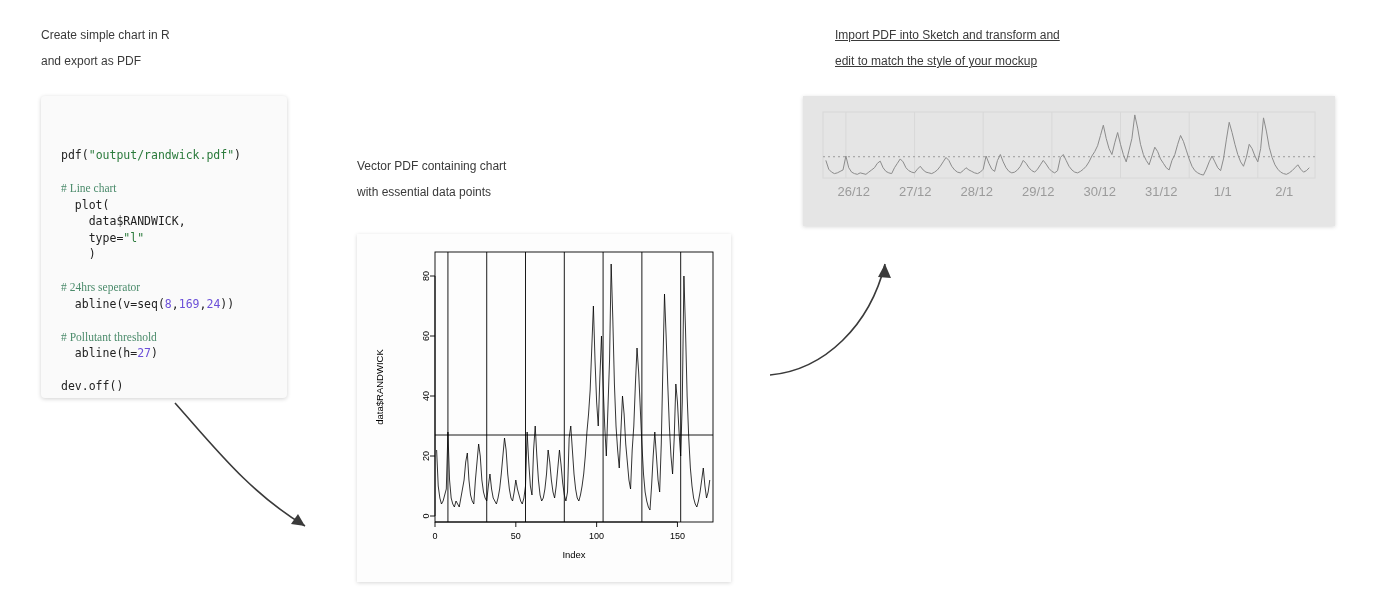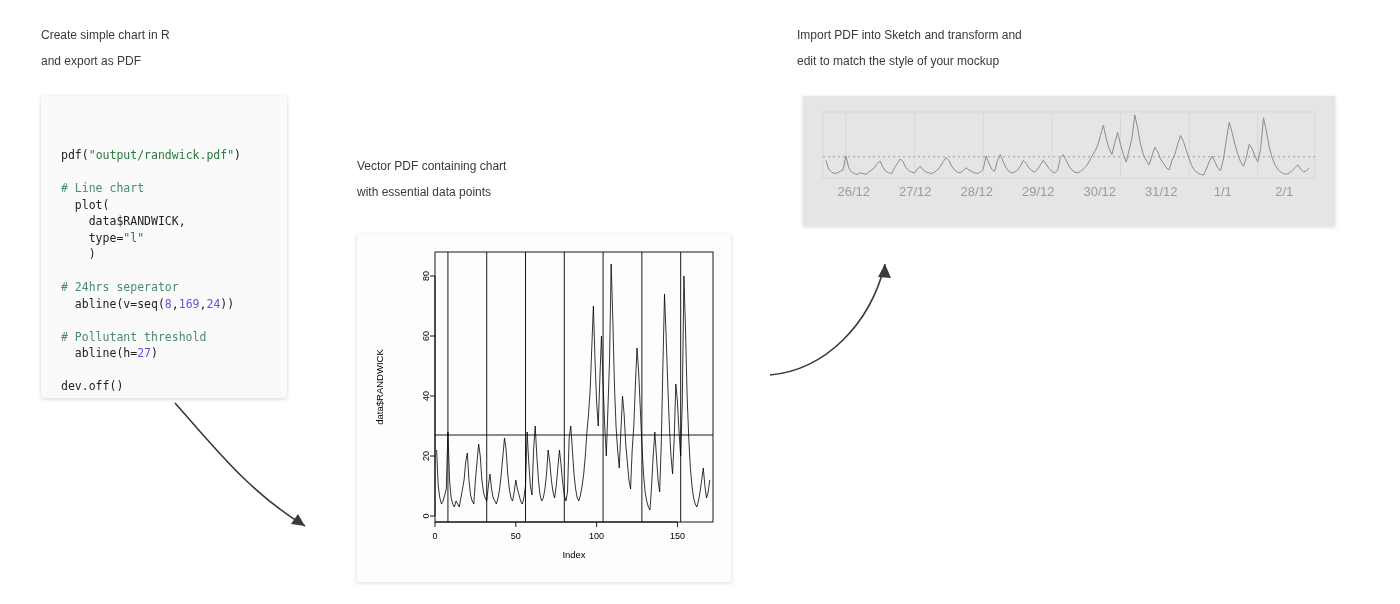--- a/index.html
+++ b/index.html
@@ -17,21 +17,21 @@
   }
   .caption {
     position: absolute;
     font-size: 12px;
     line-height: 26px;
     color: #3a3a3a;
     white-space: pre-line;
   }
   #caption-1 { left: 41px; top: 22px; width: 300px; }
   #caption-2 { left: 357px; top: 153px; width: 320px; }
-  #caption-3 { left: 797px; top: 22px; width: 430px; }
+  #caption-3 { left: 835px; top: 22px; width: 430px; text-decoration: underline; }
 
   
   #code-card {
     position: absolute;
     left: 41px;
     top: 96px;
     width: 246px;
     height: 302px;
     background: #fafafa;
     border-radius: 4px;
@@ -39,21 +39,21 @@
     padding: 18px 20px;
     box-sizing: border-box;
     font-family: "DejaVu Sans Mono", monospace;
     font-size: 11.5px;
     line-height: 16.5px;
     color: #222;
     white-space: pre;
     overflow: hidden;
   }
   .tok-string { color: #2a7a3b; }
-  .tok-com { color: #4b8b6b; }
+  .tok-com { color: #4b8b6b; font-family: Liberation Serif, serif; }
   .tok-num { color: #6b4fd8; }
 
   
   #plot-card {
     position: absolute;
     left: 357px;
     top: 234px;
     width: 374px;
     height: 348px;
     background: #fdfdfd;

